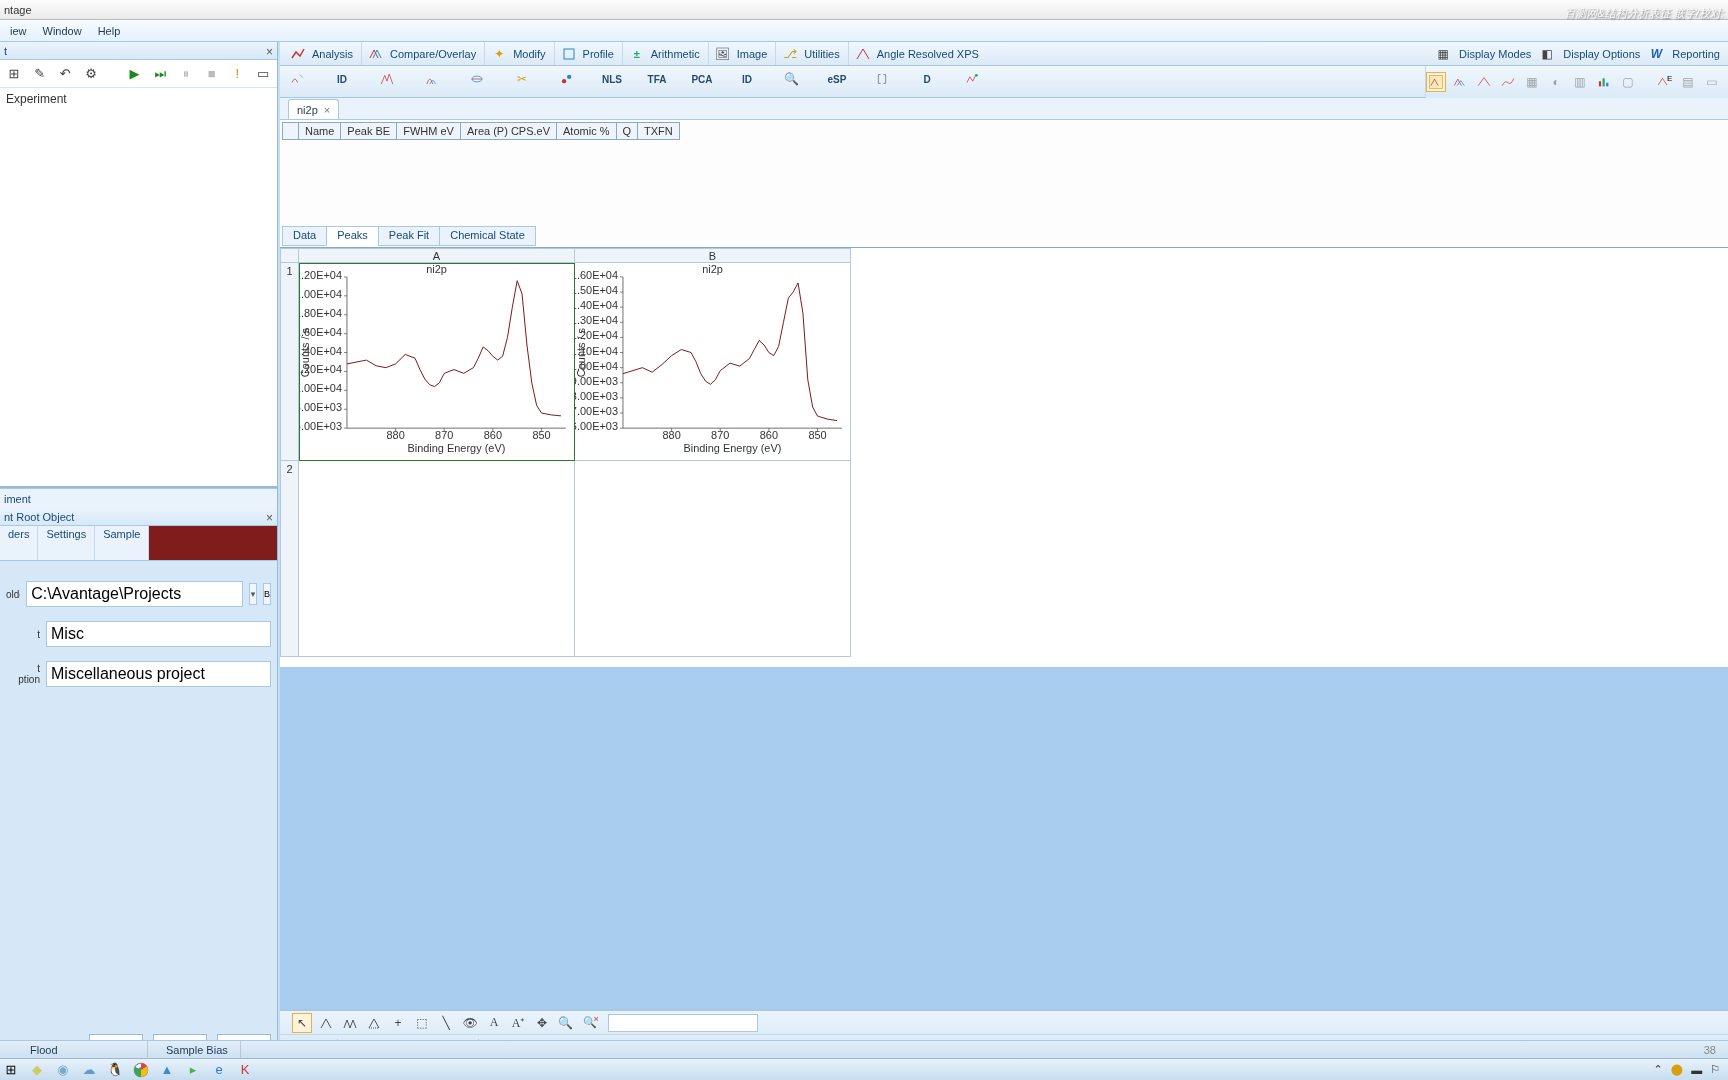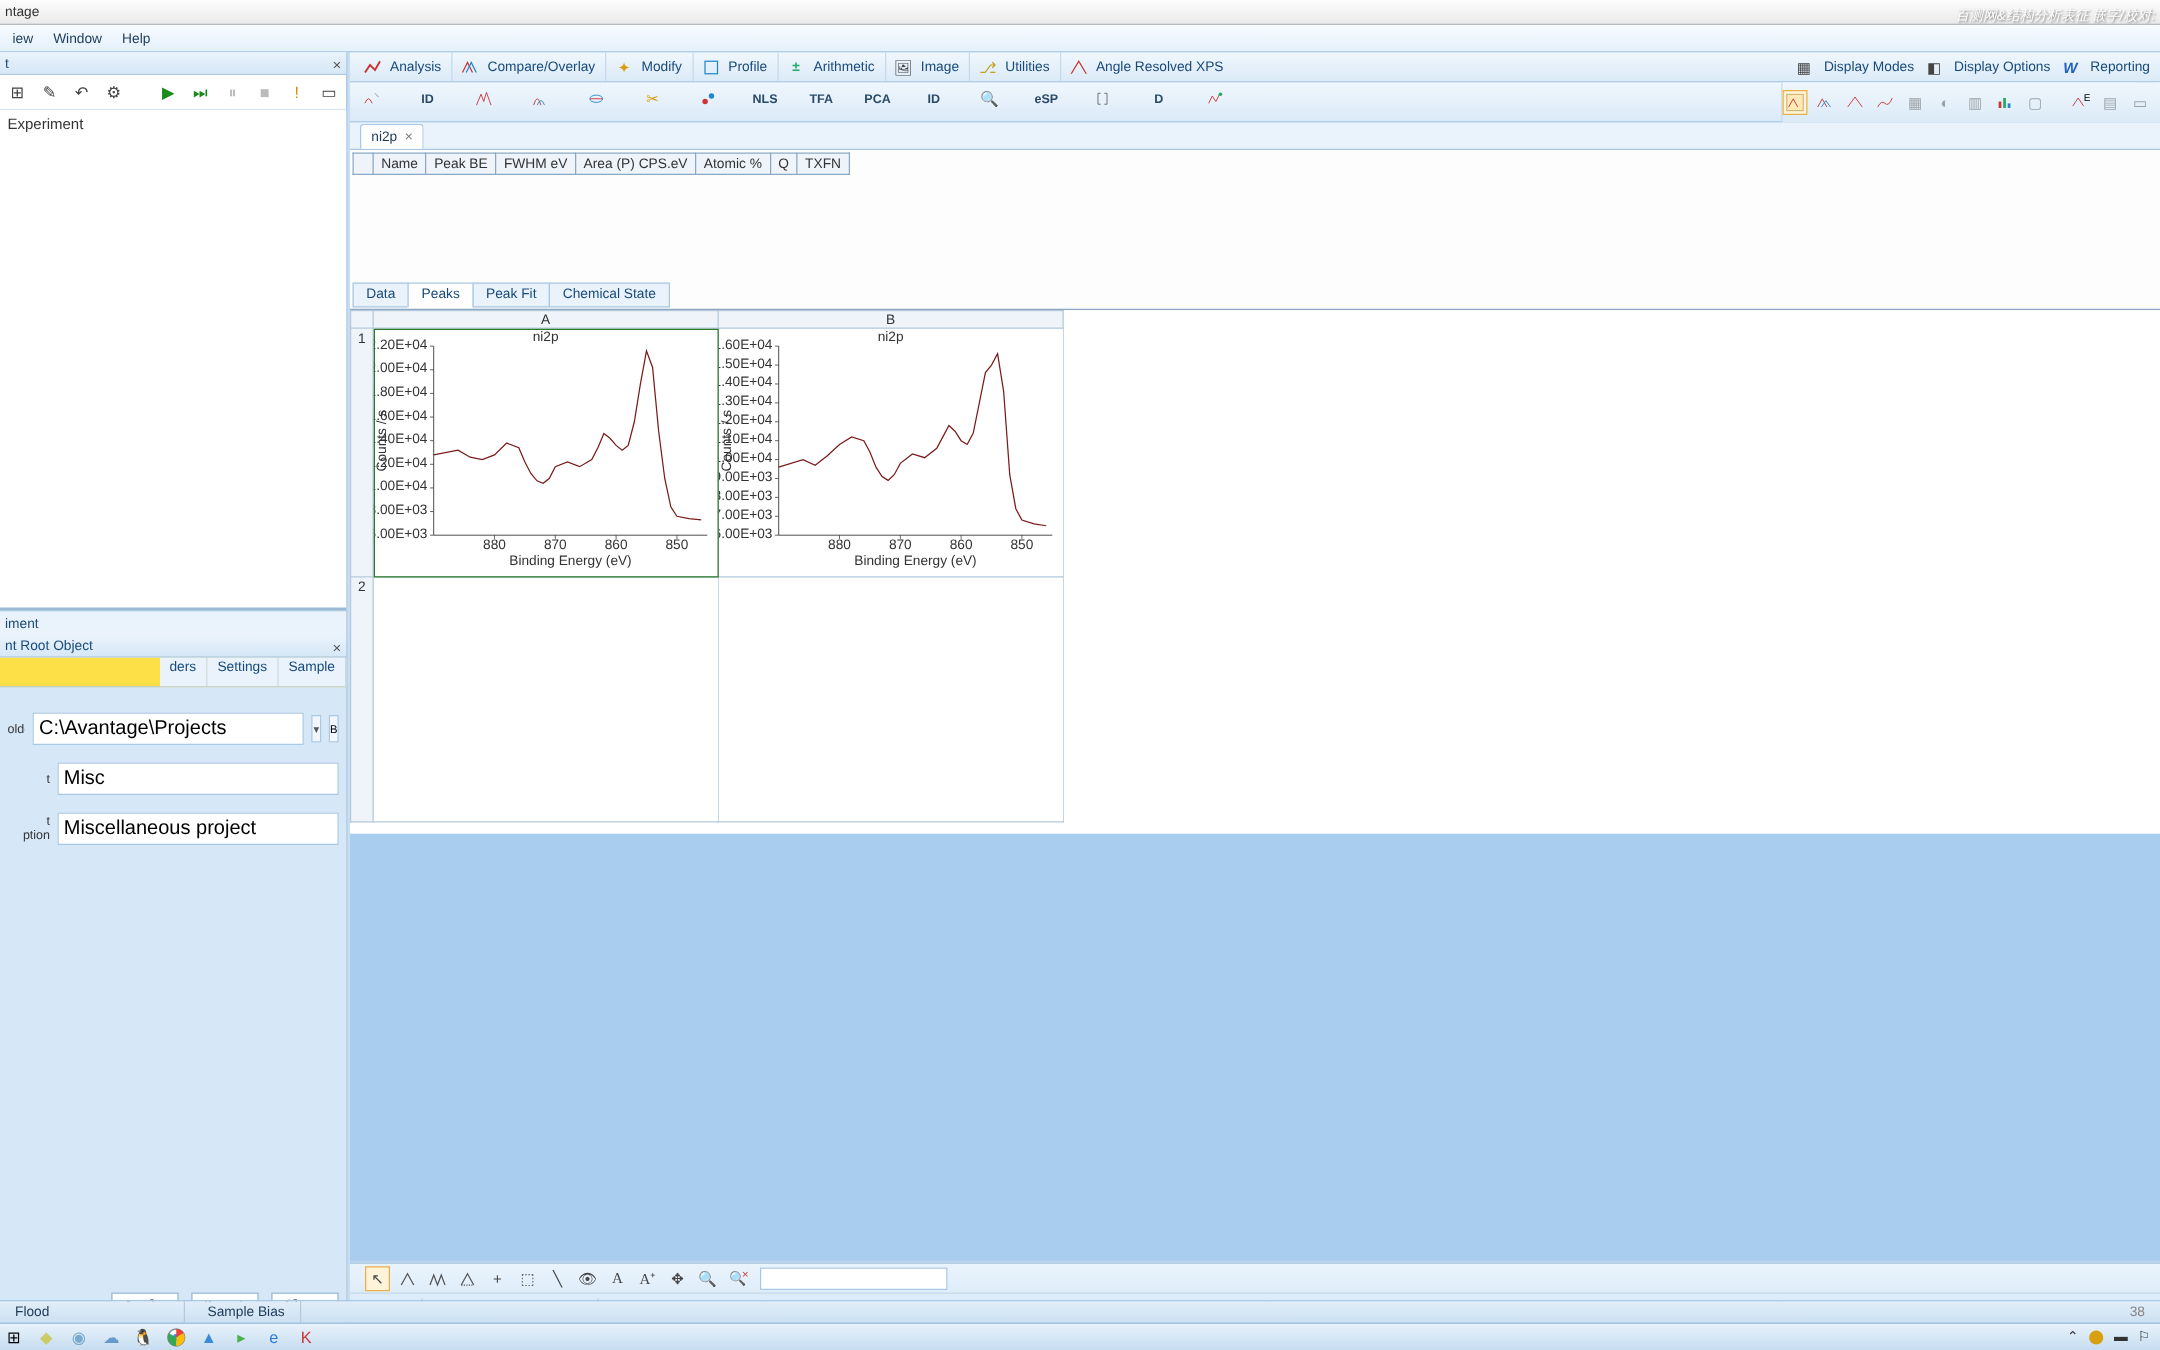--- a/index.html
+++ b/index.html
@@ -15,21 +15,21 @@
 .left-header .close-x { position: absolute; right: 4px; top: 1px; color: #555; font-size: 12px; }
 .left-toolbar { height: 28px; border-bottom: 1px solid #d8e6f2; display: flex; align-items: center; gap: 6px; padding: 0 4px; }
 .tb-btn { width: 20px; height: 20px; border: 1px solid transparent; display: flex; align-items: center; justify-content: center; font-size: 13px; color: #444; }
 .tb-btn.green { color: #1a8a1a; }
 .tree-area { flex: 0 0 400px; border-bottom: 2px solid #9bb9d4; background: #fff; padding: 4px 6px; }
 .tree-area .exp-node { font-size: 12px; color: #333; }
 .tree-tab { height: 20px; background: #eaf3fb; border-top: 1px solid #a9c8e4; padding-left: 4px; line-height: 20px; color: #184a7a; }
 
 .panel-header { height: 18px; background: linear-gradient(#eaf3fb,#d6e8f7); border-bottom: 1px solid #a9c8e4; padding-left: 4px; line-height: 18px; color: #184a7a; position: relative; }
 .panel-header .close-x { position: absolute; right: 4px; top: 1px; color: #555; font-size: 12px; }
-.prop-tabs { height: 24px; display: flex; background: #fde047; border-bottom: 1px solid #a9c8e4; justify-content: flex-end; }
+.prop-tabs { height: 35px; display: flex; background: #7f1d1d; border-bottom: 1px solid #a9c8e4; }
 .prop-tabs .ptab { padding: 2px 8px; border-right: 1px solid #c5d9ea; color: #184a7a; background: #eaf3fb; }
 .prop-body { flex: 1; background: #d6e8f7; padding: 20px 6px 6px 6px; }
 .prop-row { display: flex; align-items: center; margin-bottom: 14px; gap: 6px; }
 .prop-row label { width: 34px; text-align: right; color: #333; font-size: 10px; overflow: hidden; }
 .prop-row input, .prop-row textarea { flex: 1; border: 1px solid #a9c8e4; padding: 3px 4px; background: #fff; font-size: 16px; }
 .prop-row textarea { height: 26px; resize: none; }
 .prop-row .dd-btn { width: 16px; height: 22px; border:1px solid #a9c8e4; background:#f0f6fc; text-align:center; line-height:20px; font-size:9px; color:#555; }
 .prop-row .browse { width: 14px; height: 22px; border:1px solid #a9c8e4; background:#f0f6fc; text-align:center; line-height:20px; font-size:9px; }
 .prop-buttons { position: absolute; bottom: 4px; right: 6px; display: flex; gap: 10px; }
 .prop-buttons button { width: 54px; height: 20px; border: 1px solid #9bb9d4; background: linear-gradient(#fff,#e6f0f9); font-family: monospace; font-size: 11px; }
@@ -497,21 +497,21 @@
       <span style="width:12px"></span>
       <span class="ticon">⇒</span>
       <span class="ticon">⇒|</span>
       <span style="border-left:1px solid #b5c9db;height:16px"></span>
     </div>
   </div>
 </div>
 
 <div class="status-bar">
   <div class="sect flood">
-      <span style="">Flood</span>
+      <span style="margin-left:18px">Flood</span>
     </div>
   <div class="sect bias">
       <span style="margin-left:6px">Sample Bias</span>
     </div>
   <div class="sect" style="flex:1;border-right:none"></div>
   <div class="sect" style="border-right:none;color:#888">38</div>
 </div>
 
 <div class="taskbar">
   <span class="tb-ico">⊞</span>

